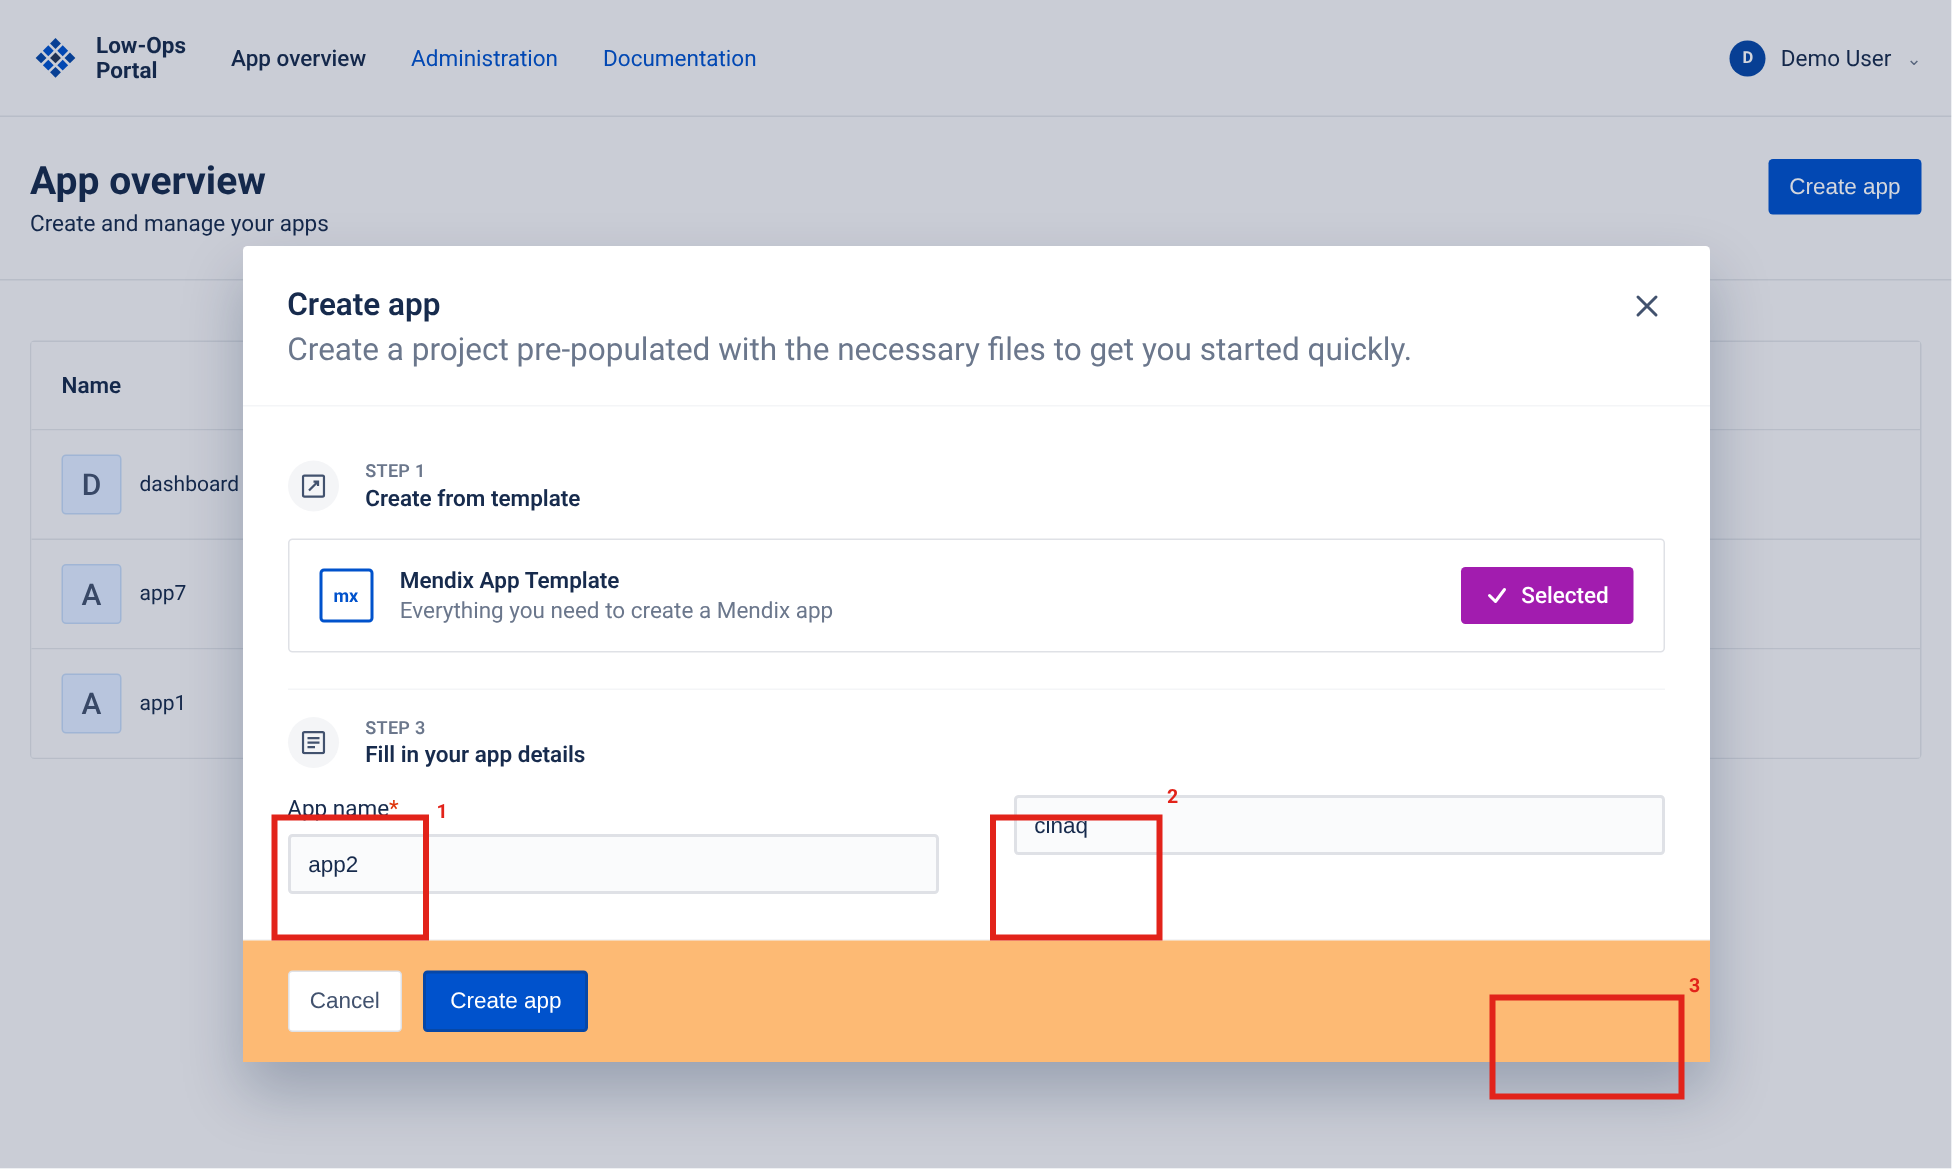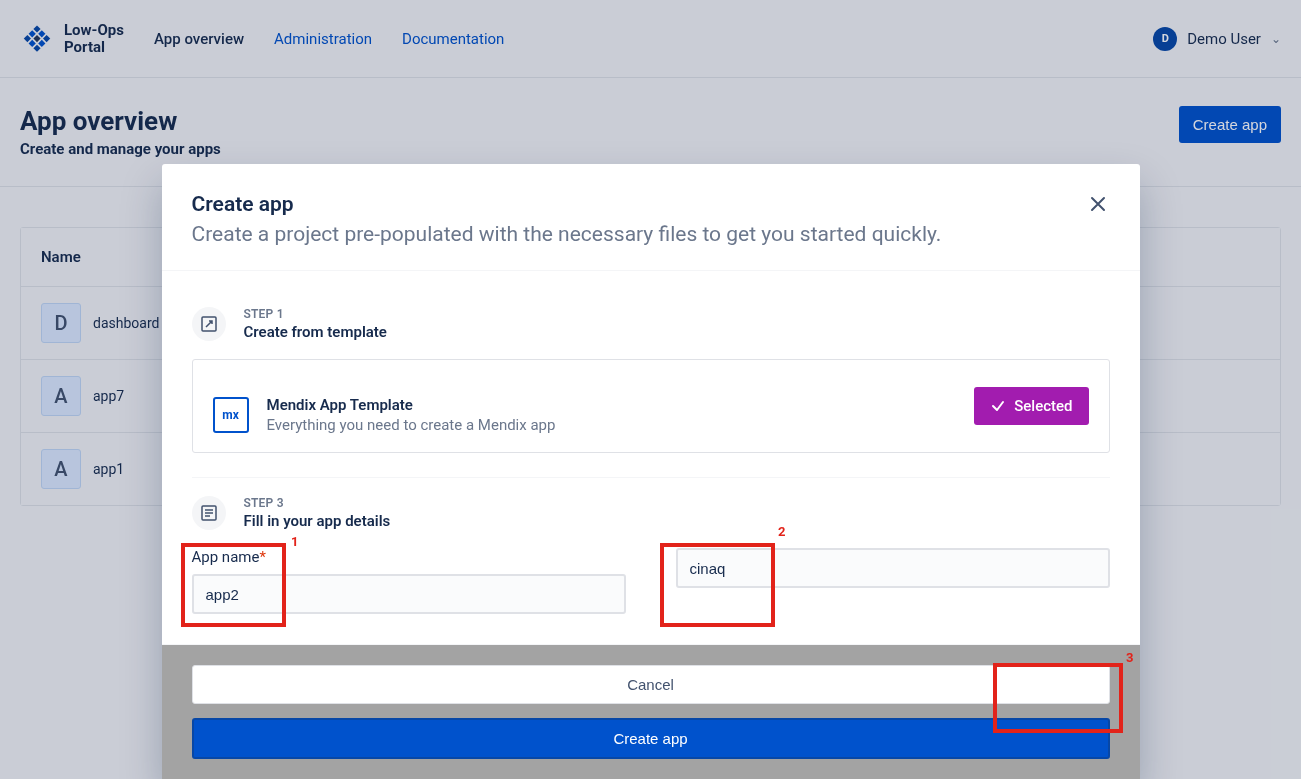--- a/index.html
+++ b/index.html
@@ -15,21 +15,21 @@
     .nav-link { color: #0052CC; text-decoration: none; font-size: 15px; cursor: pointer; }
     .nav-link.active { color: #172B4D; font-weight: 500; }
     .user-block { display: flex; align-items: center; gap: 10px; cursor: pointer; }
     .user-avatar { width: 24px; height: 24px; border-radius: 50%; background: #0747A6; color: #fff; font-size: 11px; font-weight: 700; display: flex; align-items: center; justify-content: center; }
     .user-name { font-size: 15px; color: #172B4D; }
     .chevron { color: #6B778C; font-size: 12px; }
 
     
     .page-header { display: flex; align-items: flex-start; justify-content: space-between; padding: 28px 20px 28px 20px; border-bottom: 1px solid #DFE1E6; }
     .page-title { font-size: 26px; font-weight: 700; margin-bottom: 4px; }
-    .page-subtitle { font-size: 15px; color: #172B4D; font-weight: bold; }
+    .page-subtitle { font-size: 15px; color: #172B4D; }
     .btn { border: none; border-radius: 3px; padding: 10px 14px; font-size: 15px; font-weight: 500; cursor: pointer; }
     .btn-primary { background: #0052CC; color: #fff; }
     .btn-secondary { background: #fff; color: #42526E; border: 1px solid #DFE1E6; }
 
     
     .table-wrap { padding: 40px 20px 0 20px; }
     .table { width: 100%; border: 1px solid #DFE1E6; border-radius: 3px; background: #F4F5F7; }
     .thead { padding: 20px; font-weight: 600; color: #172B4D; font-size: 15px; border-bottom: 1px solid #DFE1E6; background:#F4F5F7;}
     .trow { display: flex; align-items: center; gap: 12px; padding: 16px 20px; border-bottom: 1px solid #DFE1E6; background:#F4F5F7; }
     .trow:last-child{border-bottom:none}
@@ -43,34 +43,34 @@
     .modal-sub { font-size: 21px; color: #6B778C; }
     .close-x { color: #42526E; font-size: 18px; cursor: pointer; background:none; border:none; padding:4px;}
 
     .modal-body { padding: 24px 30px 30px 30px; }
     .step-row { display: flex; align-items: center; gap: 18px; margin: 12px 0 18px 0;}
     .step-icon { width: 34px; height: 34px; border-radius: 50%; background: #F4F5F7; display:flex;align-items:center;justify-content:center; color:#42526E;}
     .step-label { font-size: 12px; color: #6B778C; font-weight: 600; letter-spacing: .2px; margin-bottom: 2px;}
     .step-title { font-size: 15px; font-weight: 600; }
 
     .template-card { border: 1px solid #DFE1E6; border-radius: 3px; padding: 18px 20px; display:flex; align-items:center; justify-content: space-between; margin-bottom: 24px;}
-    .template-left { display:flex; align-items:center; gap:18px;margin-top:18px;}
+    .template-left { display:flex; align-items:center; gap:18px;}
     .mx-badge { width: 36px; height: 36px; border:2px solid #0052CC; border-radius:3px; display:flex; align-items:center; justify-content:center; color:#0052CC; font-size:12px; font-weight:700;}
     .tmpl-title{font-weight:600; font-size:15px; margin-bottom:2px; color:#172B4D;}
     .tmpl-desc{font-size:15px; color:#6B778C;}
     .selected-btn{ background:#a21caf; color:#fff; border-radius:3px; padding:10px 16px; display:flex; gap:8px; align-items:center; font-weight:500; font-size:15px;}
     .divider{border:none;border-top:1px solid #F4F5F7; margin: 4px 0 18px 0;}
 
     .form-row{ display:flex; gap: 50px; }
     .field{ flex:1; display:flex; flex-direction:column; gap:8px;}
     .field label{ font-size:15px; color:#172B4D;}
     .req{ color:#DE350B; }
     .field input{ height:40px; border:2px solid #DFE1E6; border-radius:3px; padding: 0 12px; font-size:15px; color:#172B4D; outline:none; background:#FAFBFC;}
 
-    .modal-footer{ padding:20px 30px; background:#a3a3a3; border-top:1px solid #F4F5F7; display:flex; justify-content:flex-end; gap:14px;flex-direction:column;}
+    .modal-footer{ padding:20px 30px; background:#fdba74; border-top:1px solid #F4F5F7; display:flex; gap:14px;}
     .footer-create{ border:2px solid #0747A6; background:#0052CC; color:#fff; padding:10px 16px; border-radius:3px; font-weight:500; font-size:15px;}
 
     
     .annot{ position:absolute; border:4px solid #E2231A; pointer-events:none;}
     .annot-label{ position:absolute; color:#E2231A; font-size:13px; font-weight:700; pointer-events:none;}
   </style>
 </head>
 <body>
 
 <div class="topbar">

